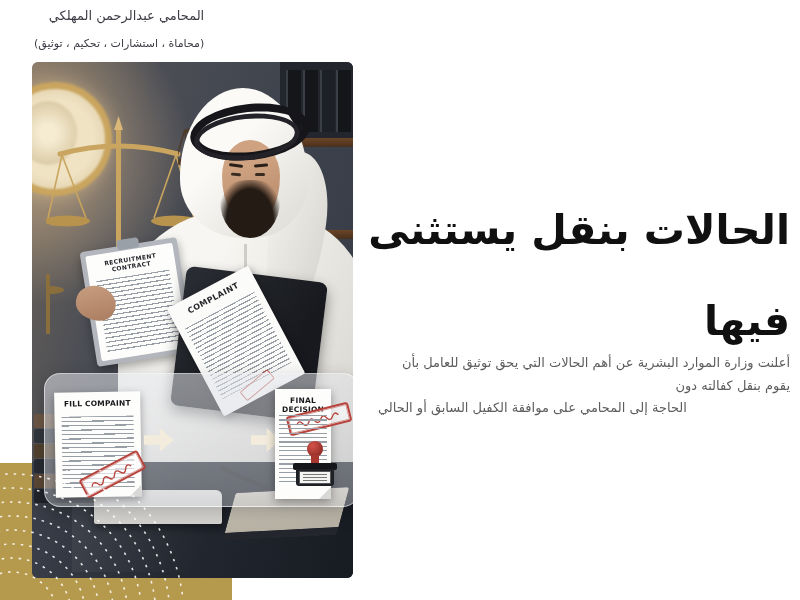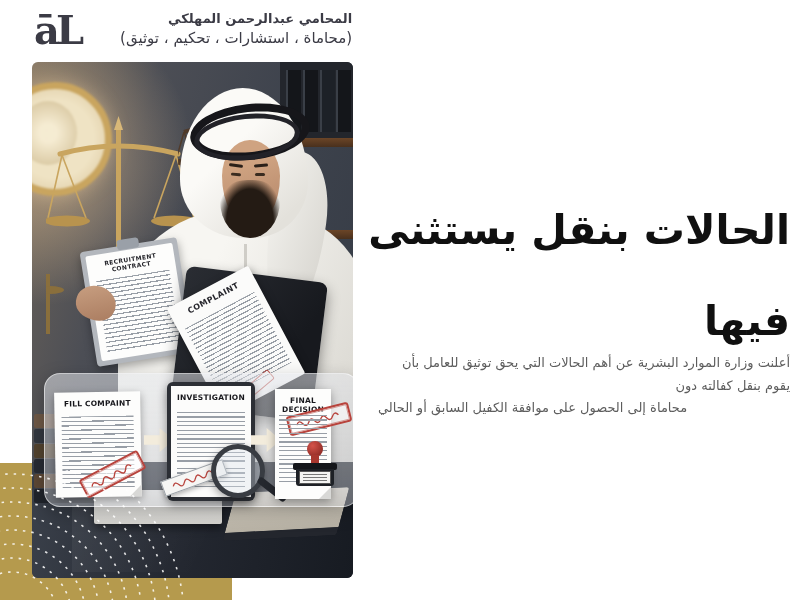--- a/index.html
+++ b/index.html
@@ -14,22 +14,22 @@
     background:#b59a4d;border-radius:0 72px 0 0;z-index:1;
   }
   .dots-arcs{position:absolute;left:0;top:470px;width:262px;height:130px;z-index:5;pointer-events:none;}
   
   .brand{position:absolute;left:34px;top:8px;display:flex;align-items:center;gap:40px;z-index:6;}
   .logo-mark{
     font-family:"DejaVu Serif",serif;font-weight:bold;font-size:40px;color:#3b3b45;
     letter-spacing:-4px;line-height:1;padding-top:2px;
   }
   .brand-text{direction:rtl;text-align:right;color:#3b3b45;}
-  .brand-name{font-size:13px;font-weight:bold;letter-spacing:.5px;margin-bottom:3px;}
-  .brand-tagline{font-size:15px;letter-spacing:.5px;}
+  .brand-name{font-size:13px;font-weight:normal;letter-spacing:.5px;margin-bottom:14px;}
+  .brand-tagline{font-size:11px;letter-spacing:.5px;}
   
   .headline{
     position:absolute;right:10px;top:158px;width:440px;direction:rtl;text-align:right;
     font-size:41px;font-weight:bold;color:#101010;line-height:91px;z-index:6;
   }
   .paragraph{
     position:absolute;right:10px;top:352px;width:412px;direction:rtl;
     font-size:13px;color:#5d5d5d;line-height:22.5px;z-index:6;
   }
   .paragraph .p-line1{text-align:right;}
@@ -166,21 +166,20 @@
     background-image:repeating-linear-gradient(to bottom,transparent 0,transparent 2px,#777 2px,#777 3px);
     background-size:80% 100%;background-position:center;background-repeat:no-repeat;}
   .squig{width:85%;height:70%;}
 </style>
 </head>
 <body>
 
 <div class="gold-shape"></div>
 
 <header class="brand">
-  <div class="logo-mark">āL</div>
   <div class="brand-text">
     <div class="brand-name">المحامي عبدالرحمن المهلكي</div>
     <div class="brand-tagline">(محاماة ، استشارات ، تحكيم ، توثيق)</div>
   </div>
 </header>
 
 <div class="photo">
   <div class="glow"></div>
   <div class="clock">
       <div class="clock-inner"></div>
@@ -278,34 +277,20 @@
       <div class="stamp-tilt">
         <svg class="squig" viewBox="0 0 50 10">
             <path d="M2,6 q3,-5 6,0 t6,0 t6,0 t6,0 t6,0 t6,0 t6,0" stroke="#b8433c" fill="none" stroke-width="1.3"></path>
           </svg>
       </div>
       <div class="fold"></div>
     </div>
 
     <div class="arrow a1"></div>
 
-    <div class="clipwrap">
-      <div class="paper2">
-        <span class="step-title">INVESTIGATION</span>
-        <div class="doclines"></div>
-        <div class="doclines second"></div>
-      </div>
-      <div class="label-strip">
-        <svg class="squig" viewBox="0 0 50 10">
-            <path d="M2,6 q3,-5 6,0 t6,0 t6,0 t6,0 t6,0 t6,0 t6,0" stroke="#b8433c" fill="none" stroke-width="1.3"></path>
-          </svg>
-      </div>
-      <div class="magnifier-lens"></div>
-      <div class="magnifier-handle"></div>
-    </div>
 
     <div class="arrow a2"></div>
 
     <div class="step-doc doc3">
       <span class="step-title">FINAL DECISION</span>
       <div class="stamp-tilt">
         <svg class="squig" viewBox="0 0 50 10">
             <path d="M2,6 q3,-5 6,0 t6,0 t6,0 t6,0 t6,0 t6,0 t6,0" stroke="#b8433c" fill="none" stroke-width="1.3"></path>
           </svg>
       </div>
@@ -338,14 +323,14 @@
     <circle cx="12" cy="148" r="172"></circle>
   </g>
 </svg>
 
 <h1 class="headline">
   <span style="display:block">الحالات بنقل يستثنى فيها</span>
 </h1>
 
 <div class="paragraph">
   <div class="p-line1">أعلنت وزارة الموارد البشرية عن أهم الحالات التي يحق توثيق للعامل بأن يقوم بنقل كفالته دون</div>
-  <div class="p-line2">محاماة إلى الحصول على موافقة الكفيل السابق أو الحالي</div>
+  <div class="p-line2">الحاجة إلى المحامي على موافقة الكفيل السابق أو الحالي</div>
 </div>
 
 </body></html>

